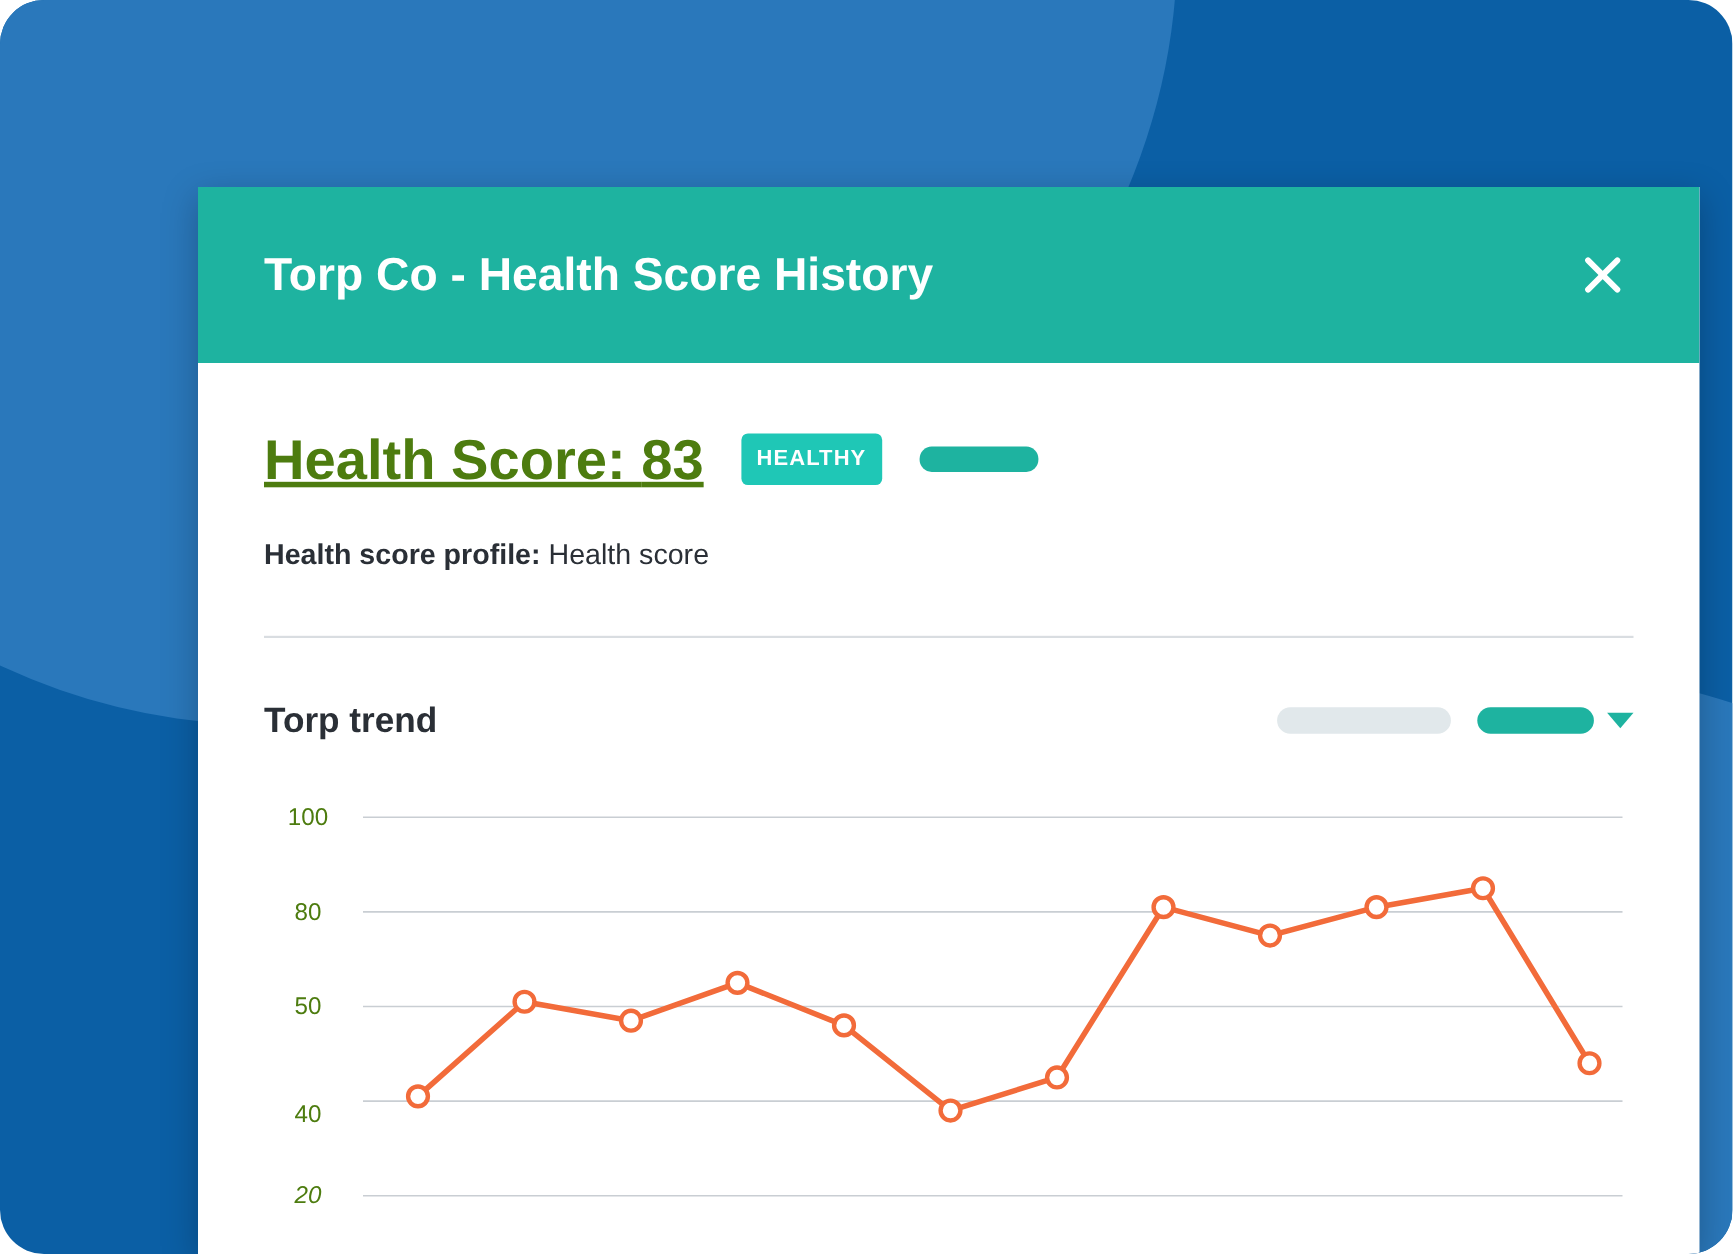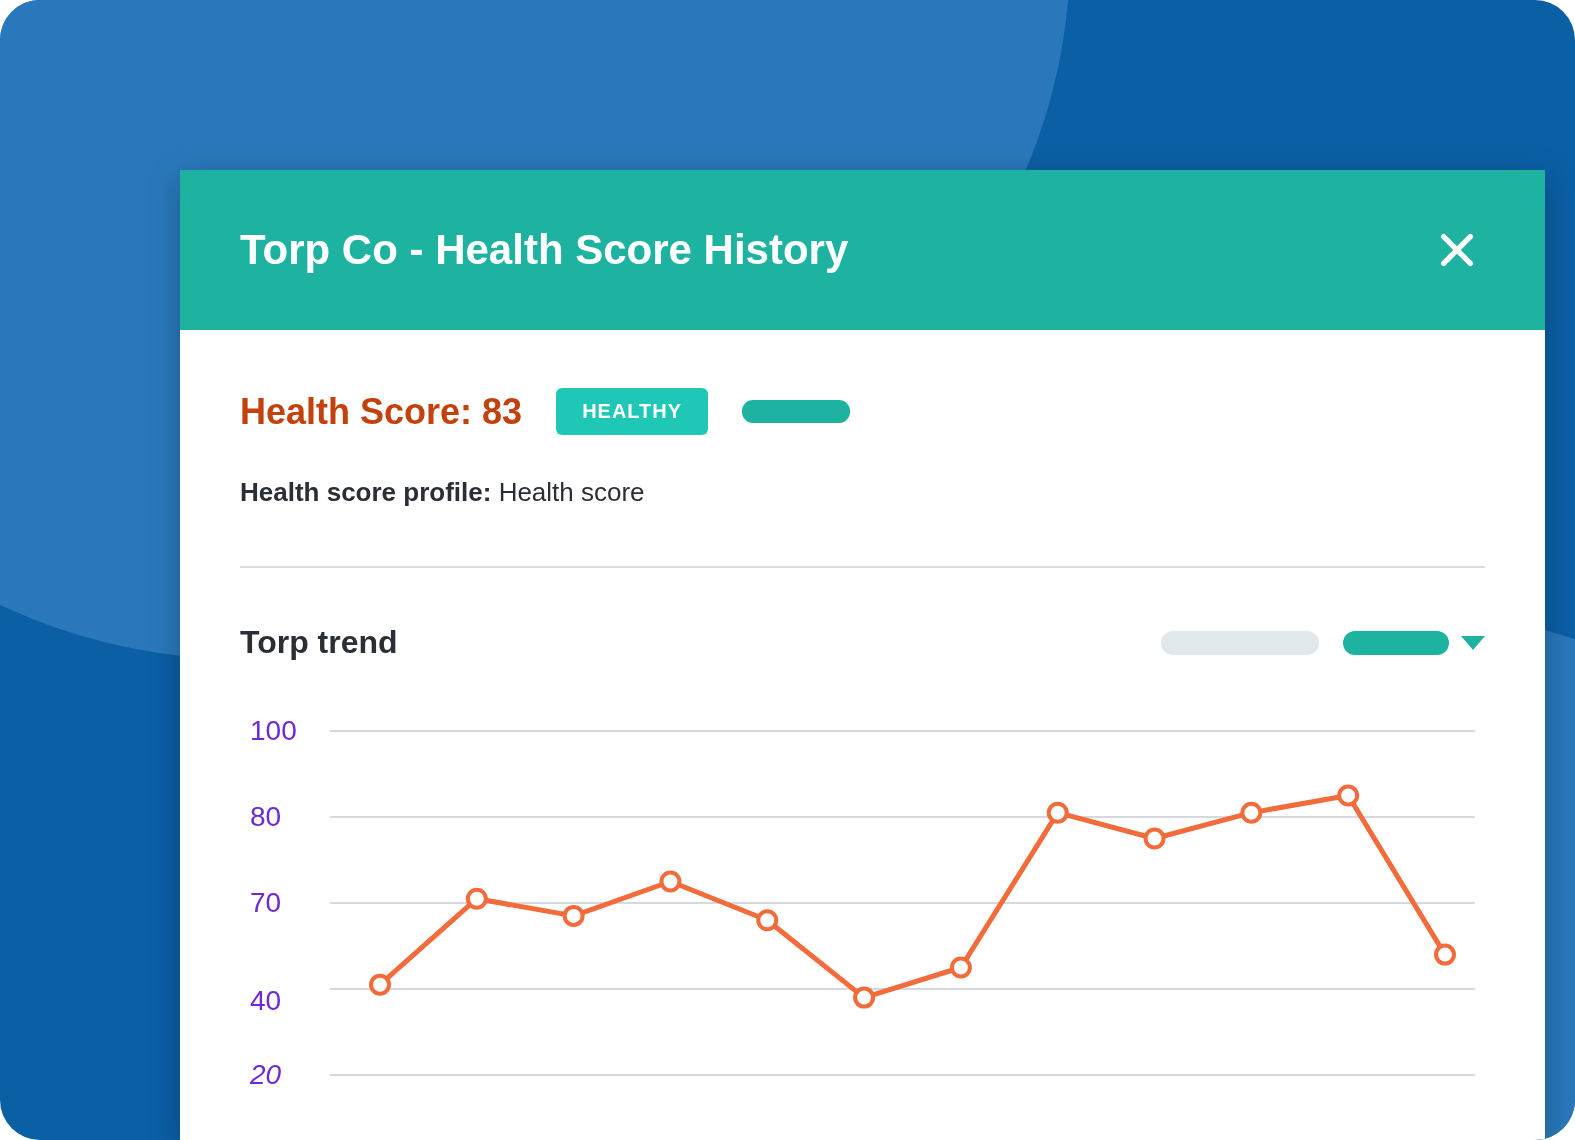--- a/index.html
+++ b/index.html
@@ -62,31 +62,32 @@
 
   .panel-body {
     padding: 58px 60px 0 60px;
   }
   .score-row {
     display: flex;
     align-items: center;
     gap: 34px;
   }
   .score-heading {
-    font-size: 36px;
+    font-size: 51px;
     font-weight: 800;
-    color: #c2410c;
+    color: #4d7c0f;
+    text-decoration: underline;
   }
   .badge {
     background: #1fc7b6;
     color: #ffffff;
     font-weight: 800;
     letter-spacing: 1px;
     font-size: 20px;
-    padding: 12px 26px;
+    padding: 12px 14px;
     border-radius: 6px;
   }
   .pill-teal {
     background: #1eb3a0;
     width: 108px; height: 23px;
     border-radius: 11px;
   }
 
   .profile-line {
     margin-top: 42px;
@@ -137,24 +138,24 @@
   .chart-wrap {
     margin-top: 50px;
     position: relative;
     height: 460px;
   }
   .chart-svg { position: absolute; left: 0; top: 0; }
   .y-tick {
     position: absolute;
     right: calc(100% - 70px);
     transform: translateY(-50%);
-    font-size: 28px;
+    font-size: 22px;
     font-weight: 500;
-    color: #6d28d9;
-    text-align: left;
+    color: #4d7c0f;
+    text-align: center;
     width: 60px;
   }
 </style>
 </head>
 <body>
 
 <div class="backdrop">
   <div class="wave1"></div>
   <div class="wave2"></div>
 
@@ -192,21 +193,21 @@
             <div class="pill-teal2"></div>
             <div class="caret"></div>
           </div>
         </div>
       </div>
 
       <div class="chart-wrap" id="chart-wrap">
 
       <div class="y-tick" style="top: 20px;">100</div>
           <div class="y-tick" style="top: 106px;">80</div>
-          <div class="y-tick" style="top: 192px;">70</div>
+          <div class="y-tick" style="top: 192px;">50</div>
           <div class="y-tick" style="top: 290px;">40</div>
           <div class="y-tick" style="top: 364px; font-style: italic;">20</div>
           <svg class="chart-svg" width="1245" height="460">
             <line x1="90" x2="1235" y1="20" y2="20" stroke="#c9ced3" stroke-width="1.5"></line>
             <line x1="90" x2="1235" y1="106" y2="106" stroke="#c9ced3" stroke-width="1.5"></line>
             <line x1="90" x2="1235" y1="192" y2="192" stroke="#c9ced3" stroke-width="1.5"></line>
             <line x1="90" x2="1235" y1="278" y2="278" stroke="#c9ced3" stroke-width="1.5"></line>
             <line x1="90" x2="1235" y1="364" y2="364" stroke="#c9ced3" stroke-width="1.5"></line>
             <polyline points="140,273.70000000000005 236.8181818181818,187.7 333.6363636363636,204.90000000000003 430.45454545454544,170.5 527.2727272727273,209.2 624.090909090909,286.6 720.9090909090909,256.5 817.7272727272727,101.69999999999999 914.5454545454545,127.5 1011.3636363636363,101.69999999999999 1108.181818181818,84.5 1205,243.6" fill="none" stroke="#f26b3a" stroke-width="5" stroke-linejoin="round" stroke-linecap="round"></polyline>
             <circle cx="140" cy="273.70000000000005" r="9" fill="#ffffff" stroke="#f26b3a" stroke-width="4"></circle>

